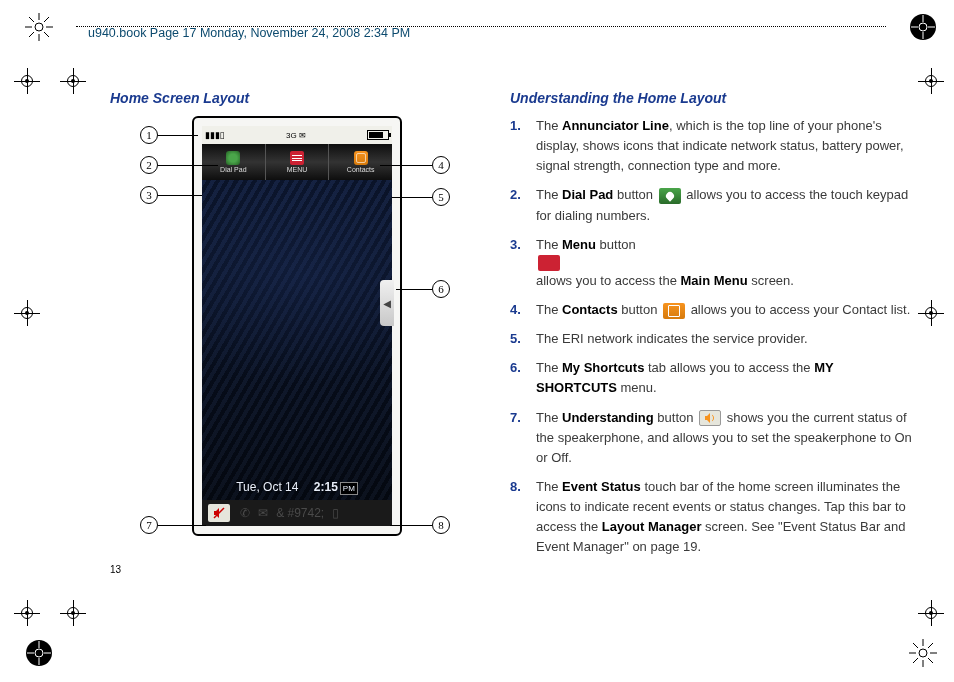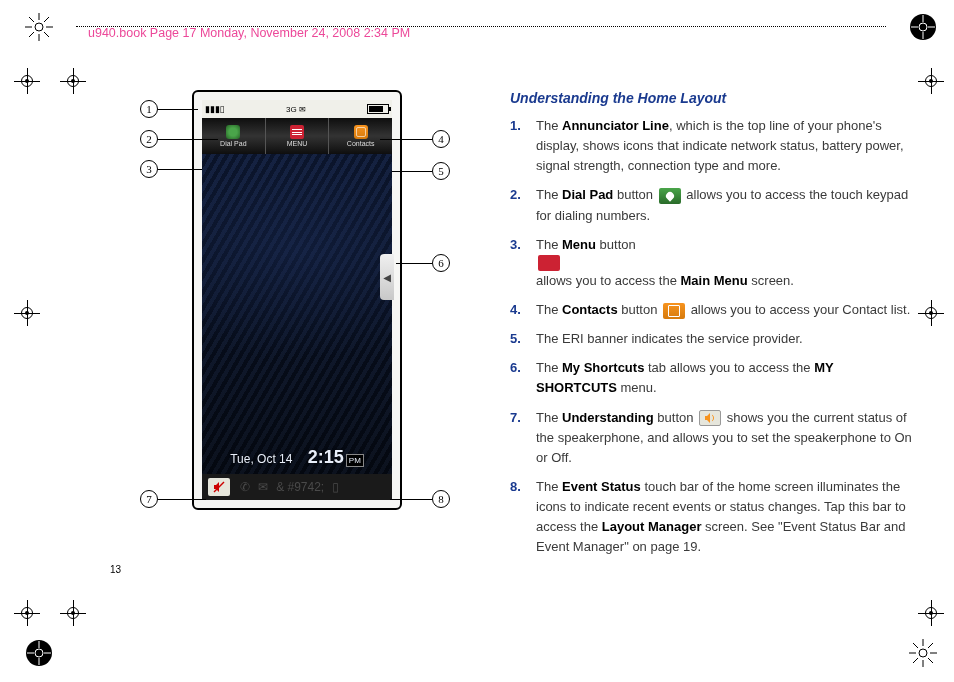--- a/index.html
+++ b/index.html
@@ -23,21 +23,21 @@
   .corner-sun {
     position:absolute; width:30px; height:30px;
   }
   .corner-sun svg { width:100%; height:100%; }
 
   .header-line {
     position:absolute;
     top: 26px;
     left: 88px;
     font-size: 12.5px;
-    color:#ec4899;
+    color:#0c4a6e;
   }
 
   .page {
     position:absolute;
     top: 90px;
     left: 110px;
     right: 40px;
     bottom: 60px;
     display:flex;
     gap: 40px;
@@ -141,21 +141,21 @@
     font-size:10px; color:#444;
   }
   .clockrow {
     position:absolute;
     bottom:6px; left:0; right:0;
     text-align:center;
     color:#e8eef9;
     font-size:12px;
     text-shadow:0 0 3px #000;
   }
-  .clockrow .time{font-size:18px; font-weight:bold; margin-left:12px;}
+  .clockrow .time{font-size:12px; font-weight:bold; margin-left:12px;}
   .clockrow .ampm{font-size:8px; background:#000; padding:1px 2px; border:1px solid #888; margin-left:2px;}
   .statusbar {
     height:26px;
     background:#1a1a1a;
     display:flex;
     align-items:center;
     gap:10px;
     padding:0 6px;
   }
   .speaker {
@@ -317,20 +317,21 @@
     <div class="circ"></div>
     <div class="dot"></div>
   </div>
 
 <div style="position:absolute;top:26px;left:76px;right:68px;height:1px;border-top:0.5px dotted #000;"></div>
 <div class="header-line">u940.book  Page 17  Monday, November 24, 2008  2:34 PM</div>
 
 <div class="page">
 
   <div class="col" style="max-width:360px;">
+    <div class="section-title">Home Screen Layout</div>
     <div class="diagram">
       <div class="phone">
         <div class="screen">
           <div class="annun">
             <span class="sig">▮▮▮▯</span>
             <span style="font-size:8px;">3G ✉</span>
             <span class="batt">
                 <span class="fill"></span>
               </span>
           </div>
@@ -414,21 +415,21 @@
               <span></span>
               <span></span>
             </span> allows you to access the <b>Main Menu</b> screen.</span>
         </li>
         <li>
           <span class="num">4.</span>
           <span class="body">The <b>Contacts</b> button <span class="inline-icon ii-contacts"></span> allows you to access your Contact list.</span>
         </li>
         <li>
           <span class="num">5.</span>
-          <span class="body">The ERI banner indicates the service provider.</span>
+          <span class="body">The ERI network indicates the service provider.</span>
         </li>
         <li>
           <span class="num">6.</span>
           <span class="body">The <b>My Shortcuts</b> tab allows you to access the <b>MY SHORTCUTS</b> menu.</span>
         </li>
         <li>
           <span class="num">7.</span>
           <span class="body">The <b>Understanding</b> button <span class="inline-icon ii-speaker">
               <svg viewBox="0 0 12 12">
                 <path d="M1 4h2l3-3v10l-3-3H1z" fill="#f7931e"></path>

